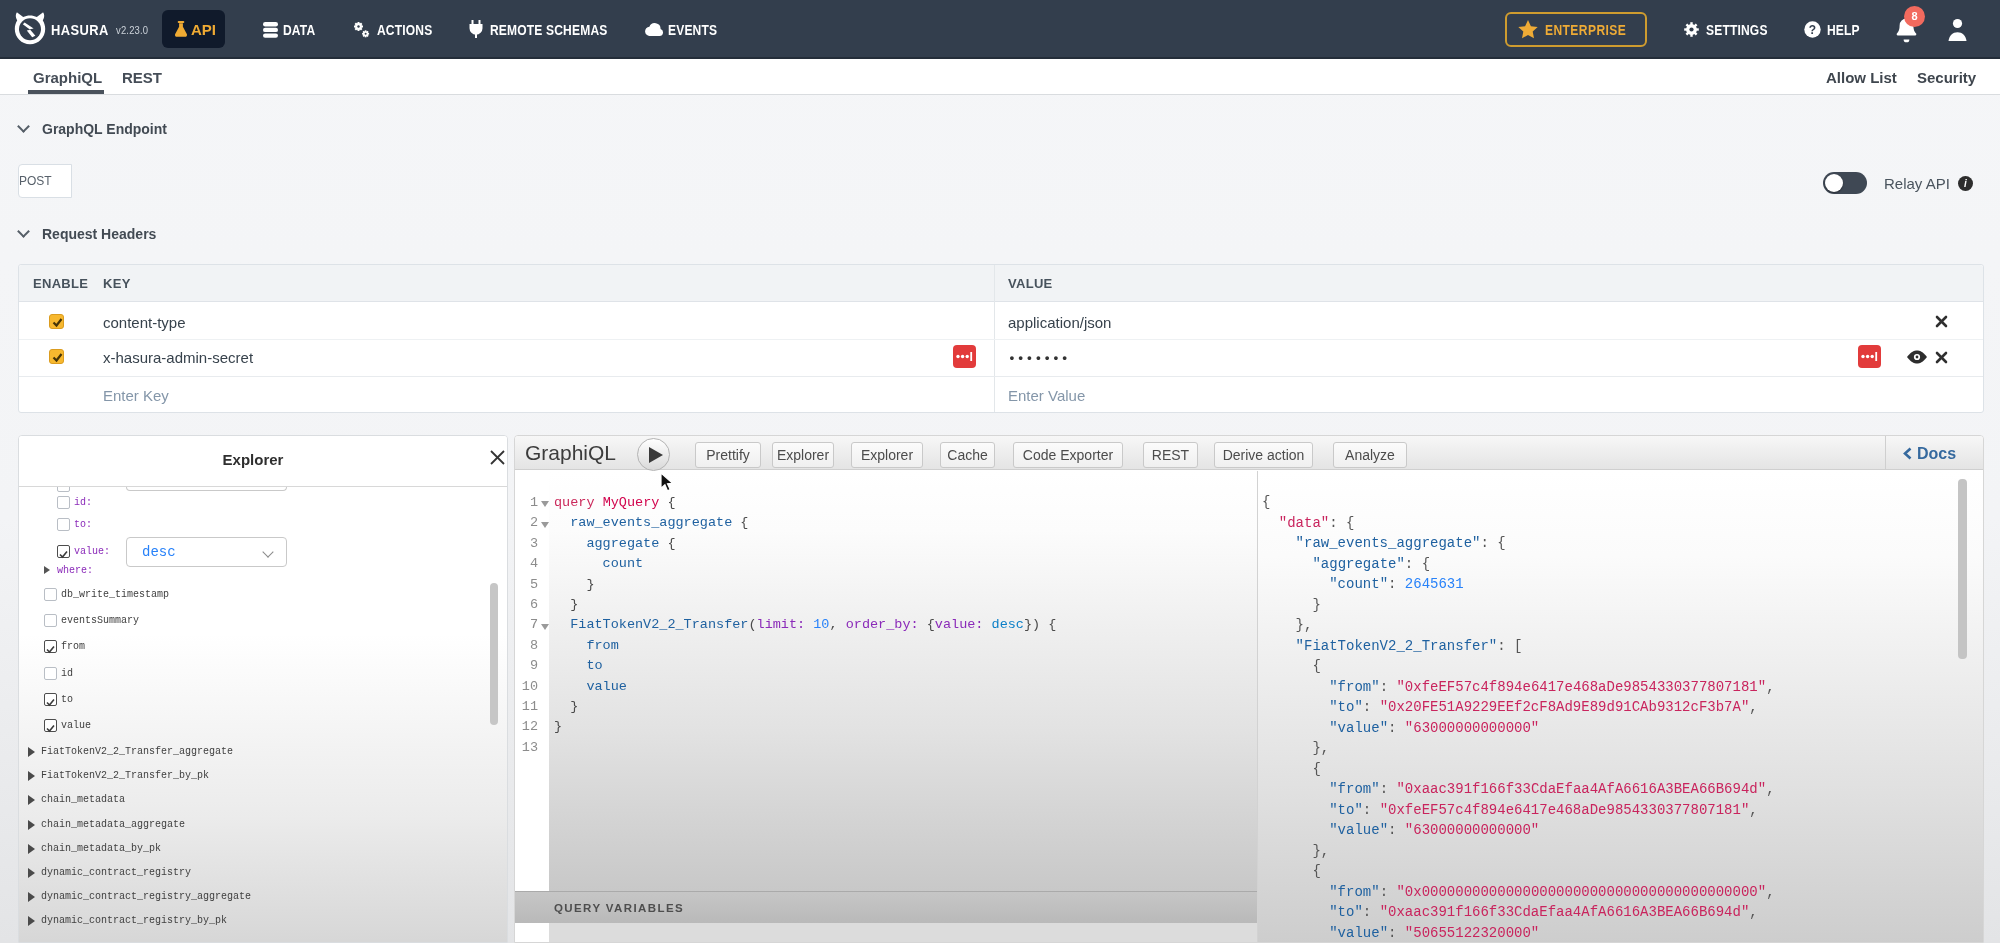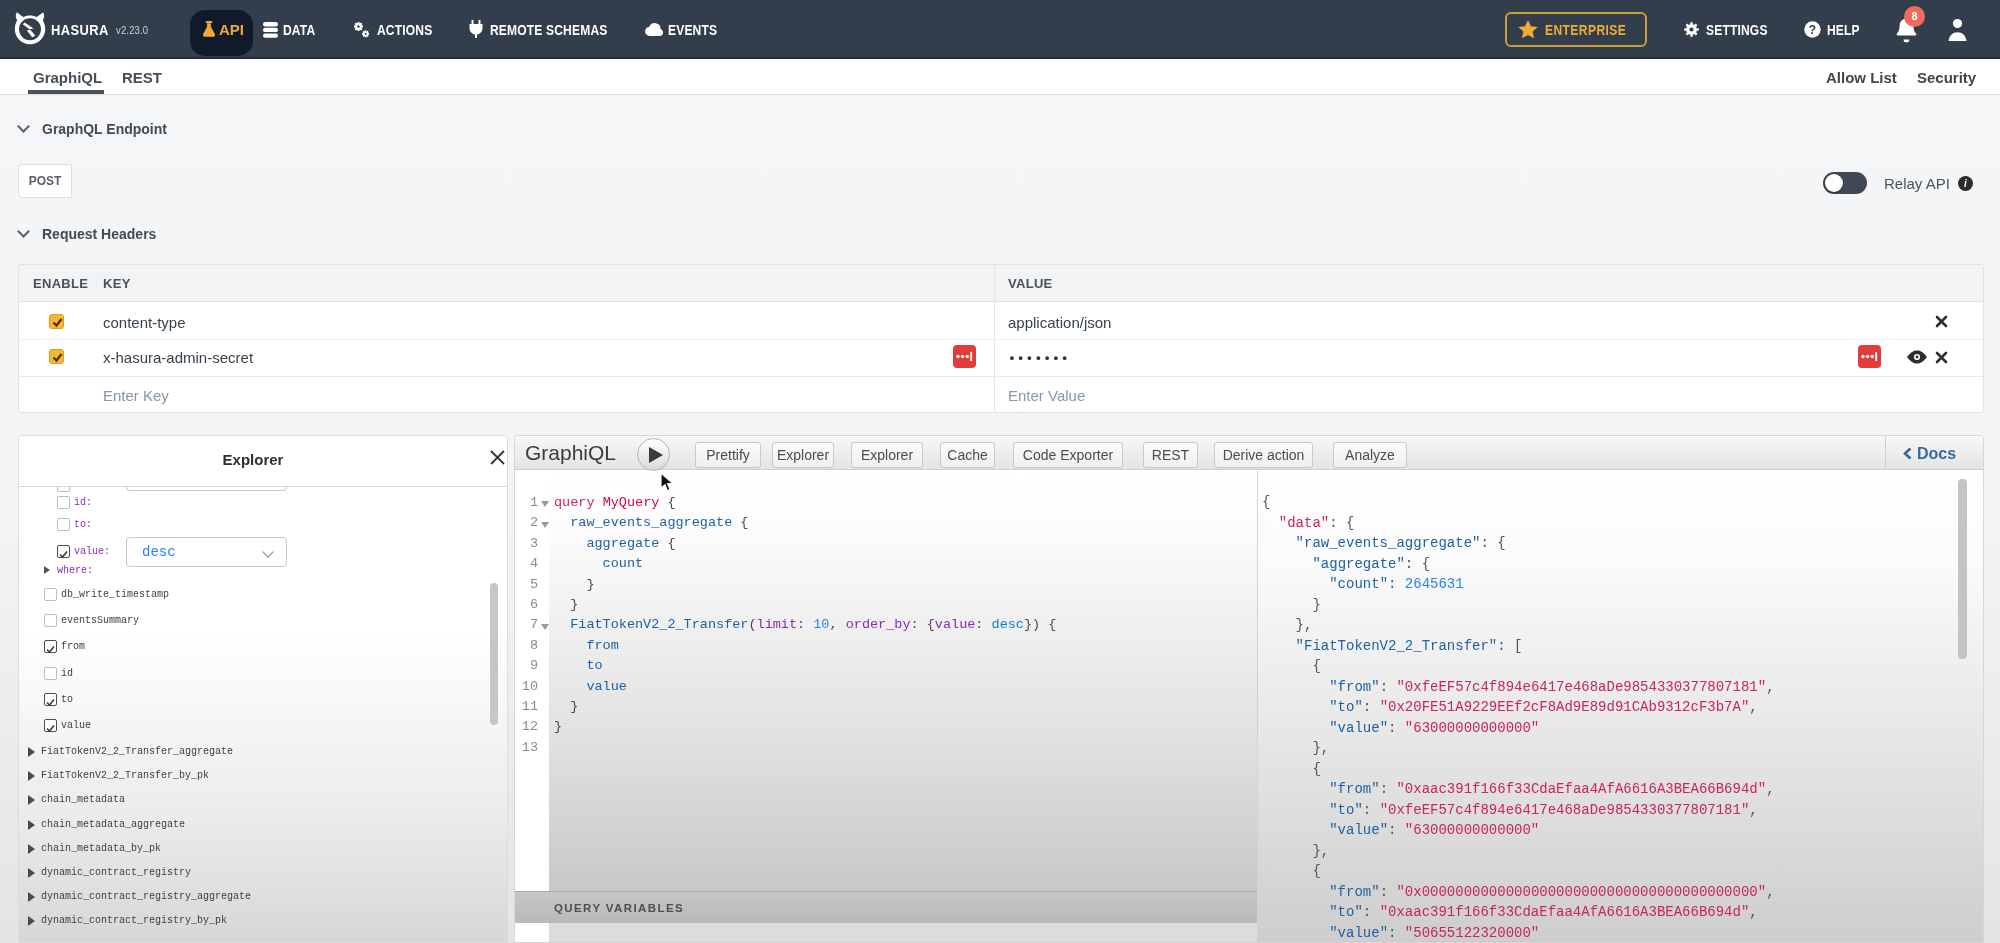--- a/index.html
+++ b/index.html
@@ -5,31 +5,31 @@
   * { margin:0; padding:0; box-sizing:border-box; }
   html,body { width:2000px; height:943px; overflow:hidden; }
   body { font-family:"Liberation Sans", sans-serif; }
   #page { position:relative; width:2000px; height:943px; overflow:hidden;
           background:linear-gradient(180deg,#f5f6f8 0%,#f3f4f6 55%,#e3e4e6 100%); }
   .abs { position:absolute; }
   
   #topnav { position:absolute; left:0; top:0; width:2000px; height:59px;
             background:#333e4d; border-bottom:2px solid #242d39; }
   .navtxt { position:absolute; color:#fff; font-weight:bold; font-size:14px; letter-spacing:.2px; top:22px; display:inline-block; transform:scaleX(.86); transform-origin:left center; }
-  #apipill { position:absolute; left:190px; top:10px; width:63px; height:46px; background:#101a2b; border-radius:15px; }
+  #apipill { position:absolute; left:162px; top:10px; width:63px; height:38px; background:#101a2b; border-radius:6px; }
   #apipill span { position:absolute; left:29px; top:11px; color:#f0ab33; font-weight:bold; font-size:15px; }
   
   #subnav { position:absolute; left:0; top:59px; width:2000px; height:36px; background:#fff; border-bottom:1px solid #d9dcdf; }
   .tab { position:absolute; font-weight:bold; font-size:15px; color:#454d57; top:10px; }
   #tabline { position:absolute; left:28px; top:90px; width:76px; height:4px; background:#4a525c; }
   
   .chev { position:absolute; width:9px; height:9px; border-left:2px solid #555e67; border-bottom:2px solid #555e67; transform:rotate(-45deg); }
   .hsec { position:absolute; font-size:14px; font-weight:bold; color:#424a53; }
   
-  #postbox { position:absolute; left:18px; top:164px; width:54px; height:34px; background:#fff; border:1px solid #d9dfe5; border-radius:4px 0 0 4px; color:#57606a; font-size:12px; font-weight:bold; text-align:center; line-height:32px; }
+  #postbox { position:absolute; left:18px; top:164px; width:54px; height:34px; background:#fff; border:1px solid #d9dfe5; border-radius:4px 0 0 4px; color:#57606a; font-size:12px; font-weight:normal; line-height:32px; }
   #urlbox { position:absolute; left:71px; top:164px; width:1731px; height:34px; background:#fff; border:1px solid #d9dfe5; border-radius:0 4px 4px 0; color:#5b656f; font-size:15px; line-height:32px; padding-left:15px; }
   #toggle { position:absolute; left:1823px; top:172px; width:44px; height:22px; border-radius:11px; background:#3f4854; }
   #toggle i { position:absolute; left:2px; top:2px; width:18px; height:18px; border-radius:50%; background:#fff; box-shadow:0 1px 2px rgba(0,0,0,.4); }
   
   #htable { position:absolute; left:18px; top:264px; width:1966px; height:149px; background:#fff; border:1px solid #dde2e7; border-radius:3px; }
   #thead { position:absolute; left:0; top:0; width:1964px; height:37px; background:#f1f3f5; border-bottom:1px solid #dfe3e8; border-radius:3px 3px 0 0; }
   .thtxt { position:absolute; top:11px; font-size:13px; font-weight:bold; color:#47525c; letter-spacing:.3px; }
   .cell { position:absolute; font-size:15px; color:#37424c; }
   .ph { color:#8496a9; }
   #coldiv { position:absolute; left:975px; top:0; width:1px; height:147px; background:#e3e7ea; }

